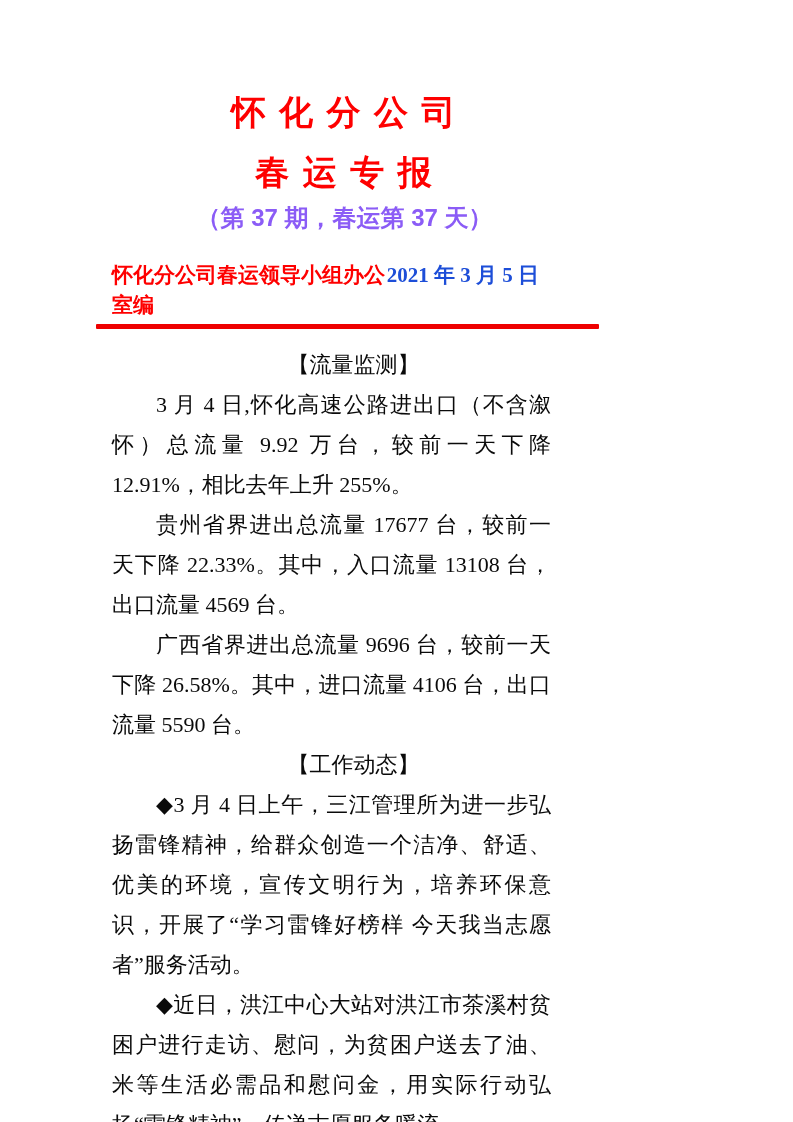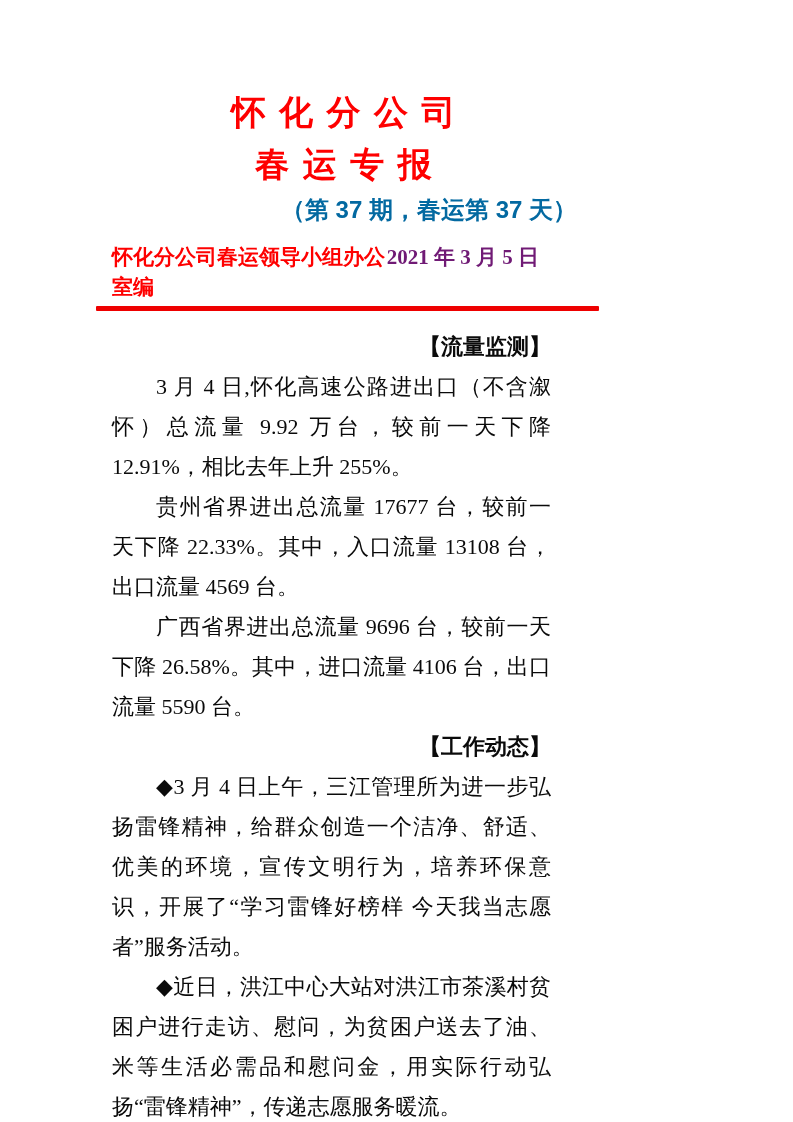--- a/index.html
+++ b/index.html
@@ -22,47 +22,47 @@
     text-align: center;
     color: #fe0000;
     font-family: "Liberation Sans", "DejaVu Sans", sans-serif;
     font-weight: bold;
     font-size: 34px;
     line-height: 40px;
     letter-spacing: 2px;
     white-space: nowrap;
   }
   .doc-title.second {
-    margin-top: 12px;
+    margin-top: 20px;
   }
   .doc-subtitle {
     margin-top: 10px;
-    text-align: right;
-    color: #0369a1;
+    text-align: center;
+    color: #8b5cf6;
     font-family: "Liberation Sans", "DejaVu Sans", sans-serif;
     font-weight: bold;
     font-size: 24px;
     line-height: 32px;
     white-space: nowrap;
   }
   .masthead {
-    margin-top: 16px;
+    margin-top: 26px;
     display: flex;
     justify-content: space-between;
     align-items: baseline;
     font-size: 21px;
     line-height: 30px;
     font-weight: bold;
   }
   .masthead .editor {
     color: #fe0000;
     font-family: "Liberation Sans", "DejaVu Sans", sans-serif;
   }
   .masthead .pub-date {
-    color: #701a75;
+    color: #1d4ed8;
     font-family: "Liberation Serif", "DejaVu Serif", serif;
     margin-right: 38px;
     white-space: nowrap;
   }
   .red-rule {
     margin-top: 4px;
     margin-left: -16px;
     margin-right: -22px;
     height: 5px;
     background: #ee0000;
@@ -74,23 +74,23 @@
     font-size: 22px;
     line-height: 40px;
     text-align: justify;
   }
   .content p {
     margin: 0;
     text-indent: 2em;
   }
   .content p.sec-header,
   .content p.sub-header {
-    font-weight: bold;
+    font-weight: normal;
     font-family: "Liberation Sans", "DejaVu Sans", sans-serif;
-    text-align: right;
+    text-align: center;
   }
 </style>
 </head>
 <body>
 
 <div class="sheet">
 
   <div class="doc-title first">怀 化 分 公 司</div>
 
   <div class="doc-title second">春 运 专 报</div>

